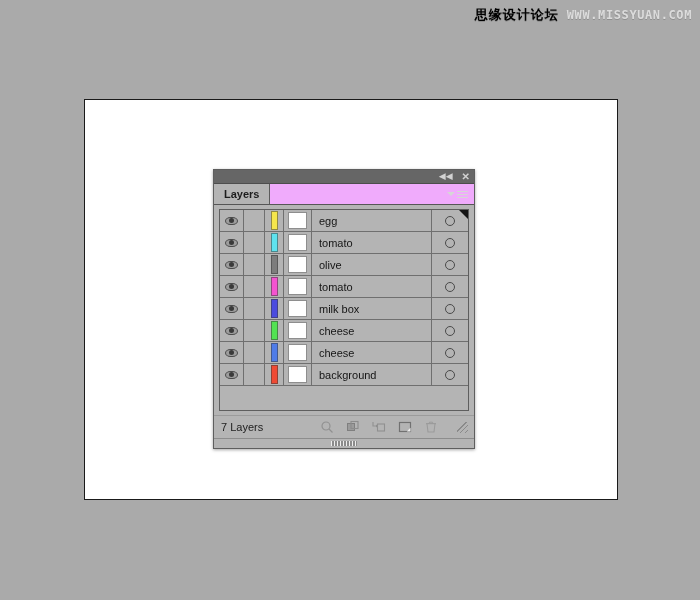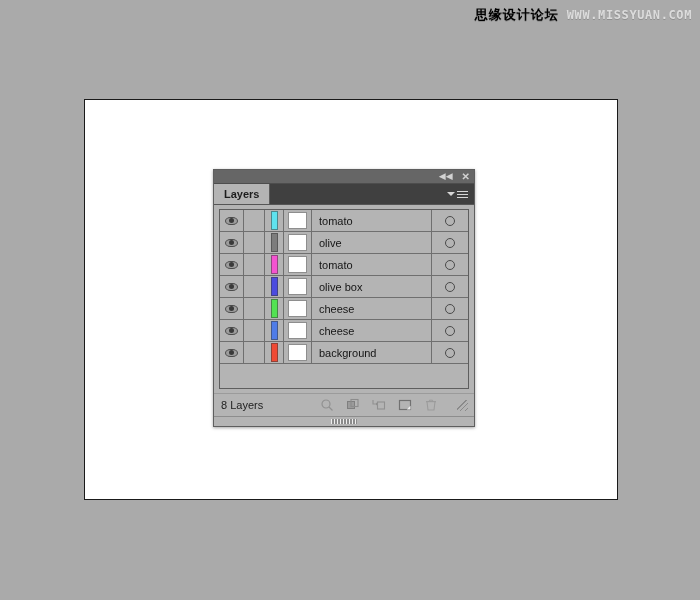--- a/index.html
+++ b/index.html
@@ -83,21 +83,21 @@
     color: #d2d2d2;
     line-height: 1;
     font-size: 9px;
     cursor: pointer;
   }
   .tb-icon.close { font-size: 10px; font-weight: bold; }
 
   
   .panel-tabstrip {
     height: 20px;
-    background: #404040;
+    background: #f0abfc;
     display: flex;
     align-items: stretch;
     border-bottom: 1px solid #565656;
     position: relative;
   }
   .panel-tab {
     background: #b4b4b4;
     padding: 0 10px;
     display: flex;
     align-items: center;
@@ -318,20 +318,40 @@
       <span class="mb-lines">
           <i></i>
           <i></i>
           <i></i>
         </span>
     </div>
   </div>
 
   <div class="rows-wrap">
 
+    <div class="layer-row">
+      <div class="cell-eye">
+        <span class="eye">
+            <i class="eye-outer"></i>
+            <i class="eye-pupil"></i>
+          </span>
+      </div>
+      <div class="cell-lock"></div>
+      <div class="cell-color">
+        <span class="color-strip" style="background:#f5e64b"></span>
+      </div>
+      <div class="cell-thumb">
+          <span class="thumb-box"></span>
+        </div>
+      <div class="cell-name">egg</div>
+      <div class="cell-target">
+          <span class="target-circle"></span>
+        </div>
+      <span class="current-indicator"></span>
+    </div>
 
     <div class="layer-row">
       <div class="cell-eye">
         <span class="eye">
             <i class="eye-outer"></i>
             <i class="eye-pupil"></i>
           </span>
       </div>
       <div class="cell-lock"></div>
       <div class="cell-color">
@@ -393,21 +413,21 @@
             <i class="eye-pupil"></i>
           </span>
       </div>
       <div class="cell-lock"></div>
       <div class="cell-color">
         <span class="color-strip" style="background:#4b4bdf"></span>
       </div>
       <div class="cell-thumb">
           <span class="thumb-box"></span>
         </div>
-      <div class="cell-name">olive box</div>
+      <div class="cell-name">milk box</div>
       <div class="cell-target">
           <span class="target-circle"></span>
         </div>
     </div>
 
     <div class="layer-row">
       <div class="cell-eye">
         <span class="eye">
             <i class="eye-outer"></i>
             <i class="eye-pupil"></i>
@@ -463,21 +483,21 @@
       <div class="cell-name">background</div>
       <div class="cell-target">
           <span class="target-circle"></span>
         </div>
     </div>
 
     <div class="rows-filler"></div>
   </div>
 
   <div class="panel-footer">
-    <span class="footer-count">8 Layers</span>
+    <span class="footer-count">7 Layers</span>
     <div class="footer-icons">
 
       <span class="fi">
         <svg width="14" height="14" viewBox="0 0 14 14">
           <circle cx="6" cy="6" r="4" fill="none" stroke="#8f8f8f" stroke-width="1.2"></circle>
           <line x1="9" y1="9" x2="12.5" y2="12.5" stroke="#8f8f8f" stroke-width="1.2"></line>
         </svg>
       </span>
 
       <span class="fi">

